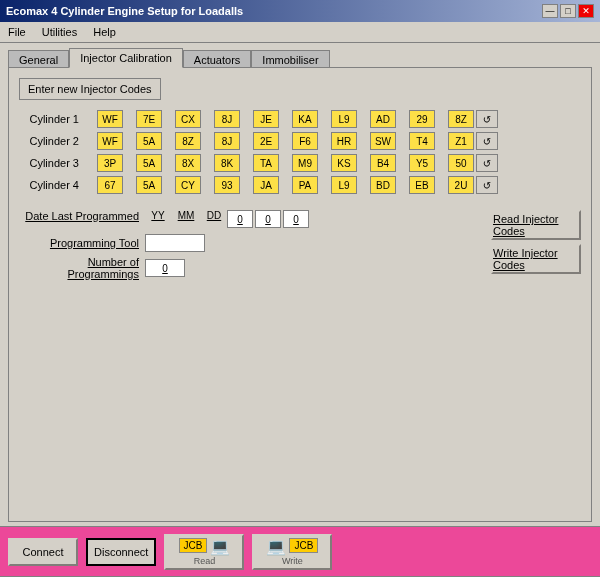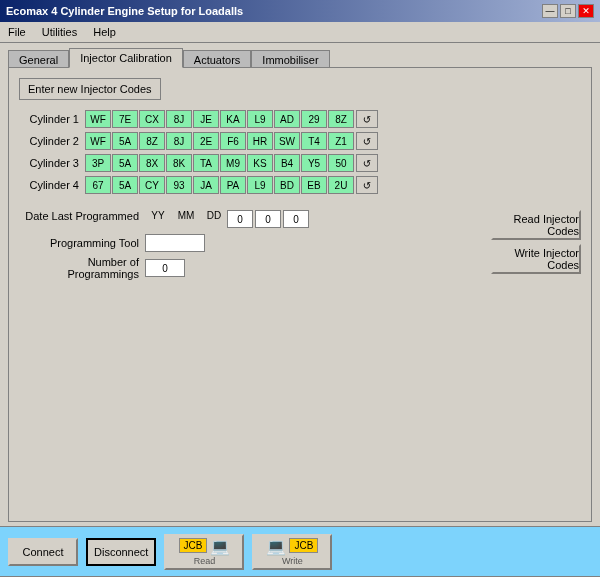--- a/index.html
+++ b/index.html
@@ -126,44 +126,46 @@
       width: 60px;
       text-align: right;
       margin-right: 6px;
       font-size: 11px;
       color: #000;
     }
     .code-input {
       width: 26px;
       height: 18px;
       border: 1px solid #808080;
-      background: #86efac;
+      background: #fde047;
       font-size: 10px;
       text-align: center;
       padding: 1px;
       margin-right: 1px;
+      margin-left: 12px;
     }
     .arrow-btn {
       width: 22px;
       height: 18px;
       border: 1px solid #808080;
       background: #d4d0c8;
       font-size: 10px;
       display: flex;
       align-items: center;
       justify-content: center;
       cursor: pointer;
       margin-left: 1px;
     }
 
     
     .bottom-section {
       margin-top: 16px;
       display: flex;
       gap: 20px;
+      text-decoration: underline;
     }
     .info-section {
       flex: 1;
     }
     .date-row {
       display: flex;
       align-items: flex-start;
       margin-bottom: 6px;
     }
     .info-label {
@@ -218,31 +220,31 @@
       flex-direction: column;
       gap: 4px;
     }
     .action-btn {
       width: 90px;
       height: 30px;
       border: 2px outset #d4d0c8;
       background: #d4d0c8;
       font-size: 11px;
       cursor: pointer;
-      text-align: right;
+      text-align: left;
     }
 
     
     .footer {
       border-top: 1px solid #808080;
       padding: 6px 8px;
       display: flex;
       gap: 8px;
       align-items: center;
-      background: #7dd3fc;
+      background: #ec4899;
       height: 50px;
     }
     .footer-btn {
       height: 28px;
       min-width: 70px;
       border: 2px outset #d4d0c8;
       background: #d4d0c8;
       font-size: 11px;
       cursor: pointer;
       padding: 0 6px;

